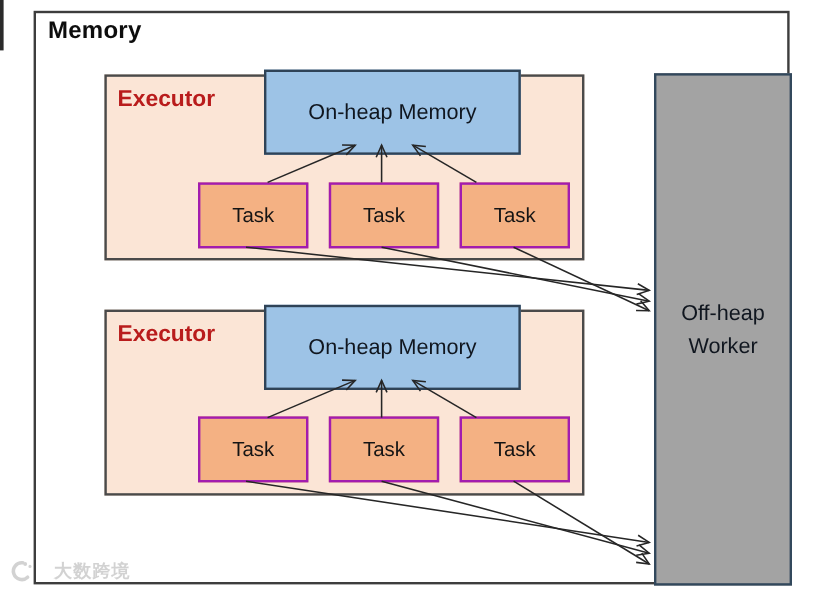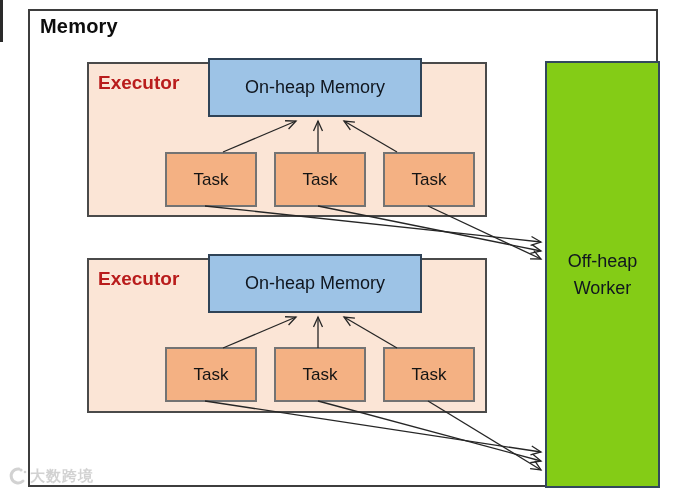--- a/index.html
+++ b/index.html
@@ -26,51 +26,51 @@
     position:absolute;left:87px;width:400px;height:155px;
     background:#fbe5d6;border:2px solid #4a4a4a;box-sizing:border-box;
   }
   .executor-1{top:62px;}
   .executor-2{top:258px;}
   .executor-label{
     position:absolute;left:9px;top:8px;
     font-size:19px;font-weight:bold;color:#b91c1c;
   }
   .onheap{
-    position:absolute;left:208px;width:214px;height:59px;
+    position:absolute;left:220px;width:214px;height:71px;
     background:#9dc3e6;border:2px solid #2f4357;box-sizing:border-box;
     display:flex;align-items:center;justify-content:center;
     font-size:18px;color:#10161f;
   }
   .onheap-1{top:58px;}
   .onheap-2{top:254px;}
   .task{
     position:absolute;width:92px;height:55px;
-    background:#f4b183;border:2px solid #737373;box-sizing:border-box;
+    background:#f4b183;border:2px solid #a21caf;box-sizing:border-box;
     display:flex;align-items:center;justify-content:center;
     font-size:17px;color:#141414;
   }
   .task-row1{top:152px;}
   .task-row2{top:347px;}
   .task-col1{left:165px;}
   .task-col2{left:274px;}
   .task-col3{left:383px;}
   .offheap{
     position:absolute;left:545px;top:61px;width:115px;height:427px;
-    background:#84cc16;border:2px solid #32485c;box-sizing:border-box;
+    background:#a3a3a3;border:2px solid #32485c;box-sizing:border-box;
     display:flex;flex-direction:column;align-items:center;justify-content:center;
     font-size:18px;color:#10161f;line-height:1.45;
   }
   .arrows{
     position:absolute;left:0;top:0;width:690px;height:500px;
     pointer-events:none;
   }
   .watermark{
     position:absolute;left:5px;top:462px;height:28px;
-    display:flex;align-items:center;gap:3px;
+    display:flex;align-items:center;gap:18px;
     color:#bcbcbc;opacity:0.75;
   }
   .watermark-text{
     font-size:15px;font-weight:bold;letter-spacing:1px;color:#c4c4c4;
   }
 </style>
 </head>
 <body>
 
 <div class="stage">

